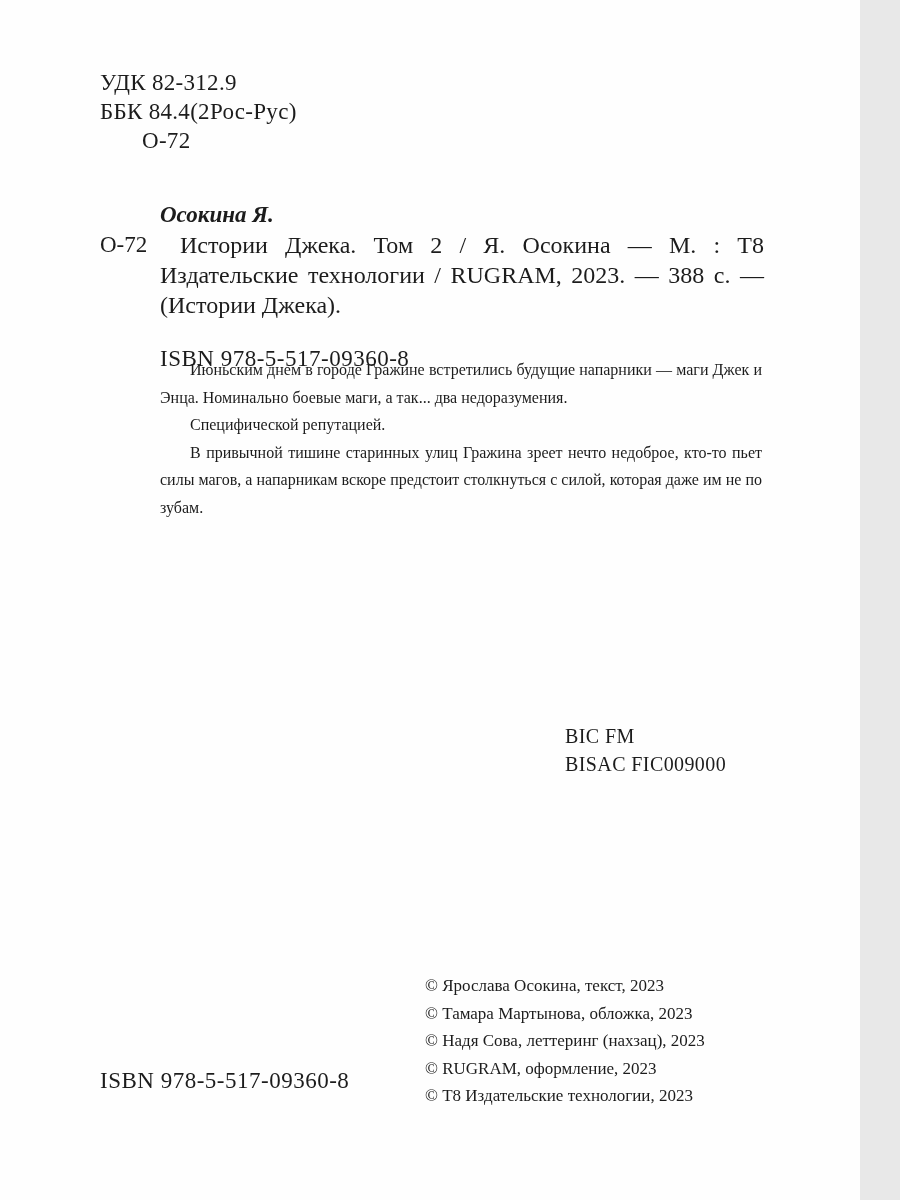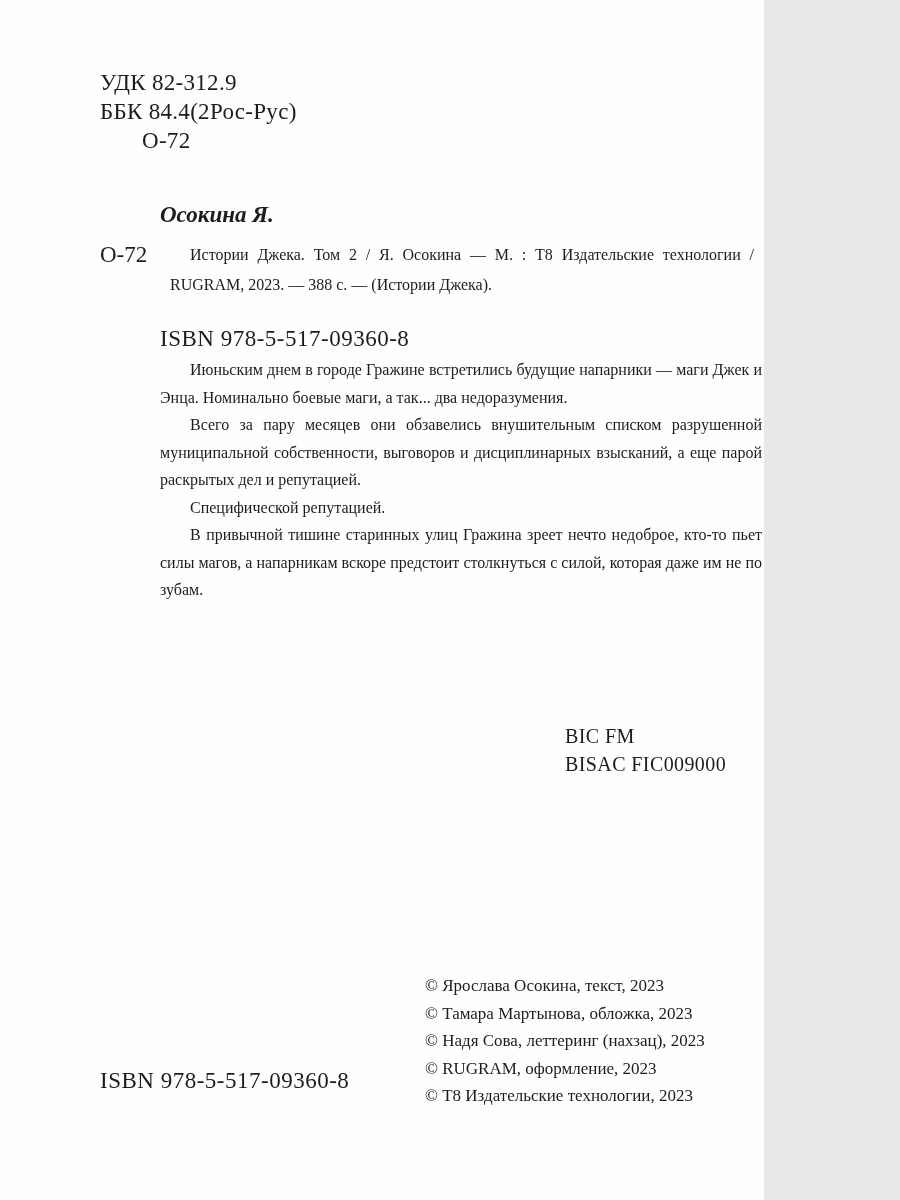--- a/index.html
+++ b/index.html
@@ -2,21 +2,21 @@
 <html lang="ru"><head>
 <meta charset="utf-8">
 <style>
   html, body {
     margin: 0;
     padding: 0;
     background: #e8e8e8;
   }
   .page {
     position: relative;
-    width: 764px;
+    width: 860px;
     height: 1200px;
     background: #fefefe;
     font-family: "Liberation Serif", "DejaVu Serif", serif;
     color: #1c1c1c;
     overflow: hidden;
   }
 
   
   .top-block {
     position: absolute;
@@ -47,22 +47,22 @@
     position: relative;
   }
   .biblio-code {
     position: absolute;
     left: -60px;
     top: 0;
     font-size: 23px;
     line-height: 30px;
   }
   .record {
-    margin: 10px;
-    font-size: 16px;
+    margin: 0;
+    font-size: 24px;
     line-height: 30px;
     text-indent: 20px;
     text-align: justify;
   }
   .biblio .isbn {
     margin-top: 26px;
     font-size: 23px;
     letter-spacing: 0.5px;
   }
 
@@ -126,21 +126,20 @@
     <div class="author">Осокина Я.</div>
     <div class="record-wrap">
       <span class="biblio-code">О-72</span>
       <p class="record">Истории Джека. Том 2 / Я. Осокина — М. : Т8 Издательские технологии / RUGRAM, 2023. — 388 с. — (Истории Джека).</p>
     </div>
     <div class="isbn">ISBN 978-5-517-09360-8</div>
   </div>
 
   <div class="annotation">
     <p>Июньским днем в городе Гражине встретились будущие напар­ники — маги Джек и Энца. Номинально боевые маги, а так... два недоразумения.</p>
-    <p>Всего за пару месяцев они обзавелись внушительным списком разрушенной муниципальной собственности, выговоров и дисци­плинарных взысканий, а еще парой раскрытых дел и репутацией.</p>
     <p>Специфической репутацией.</p>
     <p>В привычной тишине старинных улиц Гражина зреет нечто не­доброе, кто-то пьет силы магов, а напарникам вскоре предстоит столкнуться с силой, которая даже им не по зубам.</p>
   </div>
 
   <div class="bic-block">
     <div>BIC FM</div>
     <div>BISAC FIC009000</div>
   </div>
 
   <div class="copyrights">

